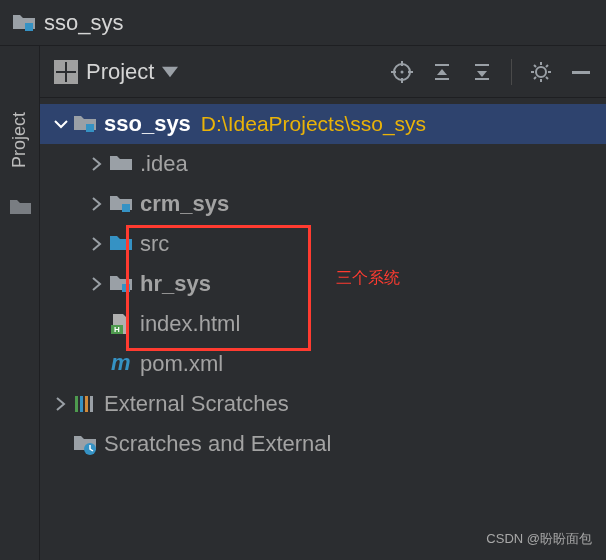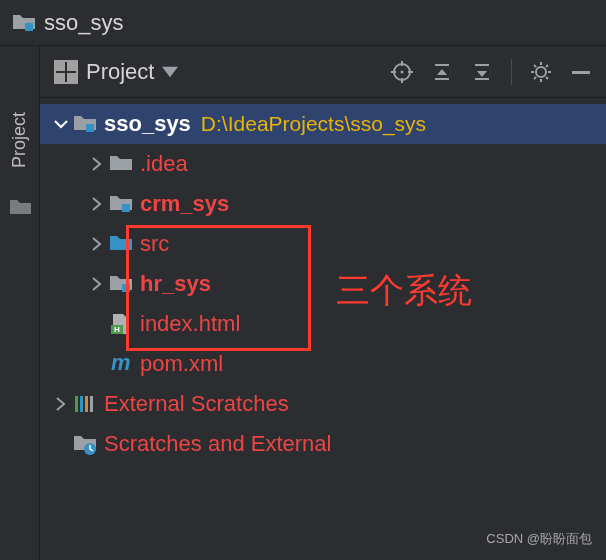--- a/index.html
+++ b/index.html
@@ -45,31 +45,31 @@
 .tree { padding: 6px 0; font-size: 22px; user-select: none; }
 .row {
   display: flex; align-items: center; height: 40px;
   padding-right: 8px; white-space: nowrap; color: #d0d0d0; cursor: pointer;
 }
 .row.sel { background: #2e436e; color: #ffffff; }
 .indent { display: inline-block; height: 1px; }
 .chev { width: 22px; display: inline-flex; justify-content: center; }
 .chev svg { width: 14px; height: 14px; }
 .ic { width: 26px; display: inline-flex; justify-content: center; margin-right: 6px; }
-.name { color: #ef4444; }
+.name { color: #a3a3a3; }
 .row.sel .name { color: #fff; font-weight: 600; }
 .bold { font-weight: 600; }
 .path { color: #eab308; margin-left: 10px; font-size: 21px; }
 .red-box {
   position: absolute; border: 3px solid #ff3b30;
   left: 86px; top: 179px; width: 185px; height: 126px; pointer-events: none;
 }
 .annot {
   position: absolute; left: 296px; top: 222px; color: #ff3b30;
-  font-size: 34px; font-family: Liberation Serif, serif;
+  font-size: 16px; font-family: Liberation Serif, serif;
 }
 .watermark {
   position: absolute; right: 14px; bottom: 12px;
   color: #a8a8a8; font-size: 13px;
 }
 svg { display: block; }
 </style>
 </head>
 <body>
 

